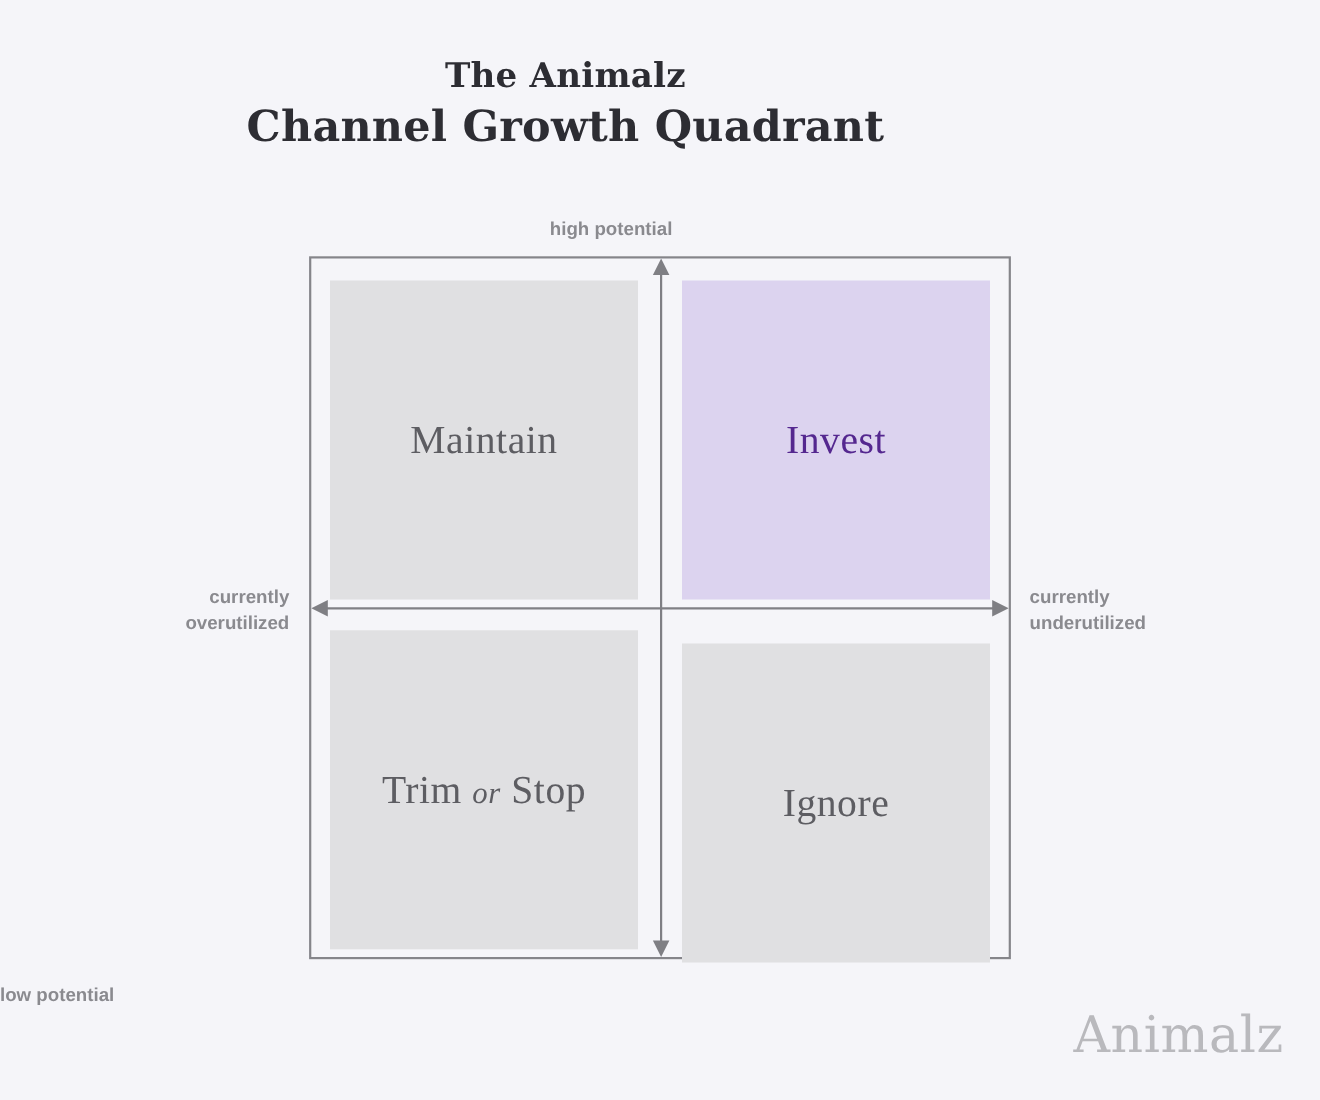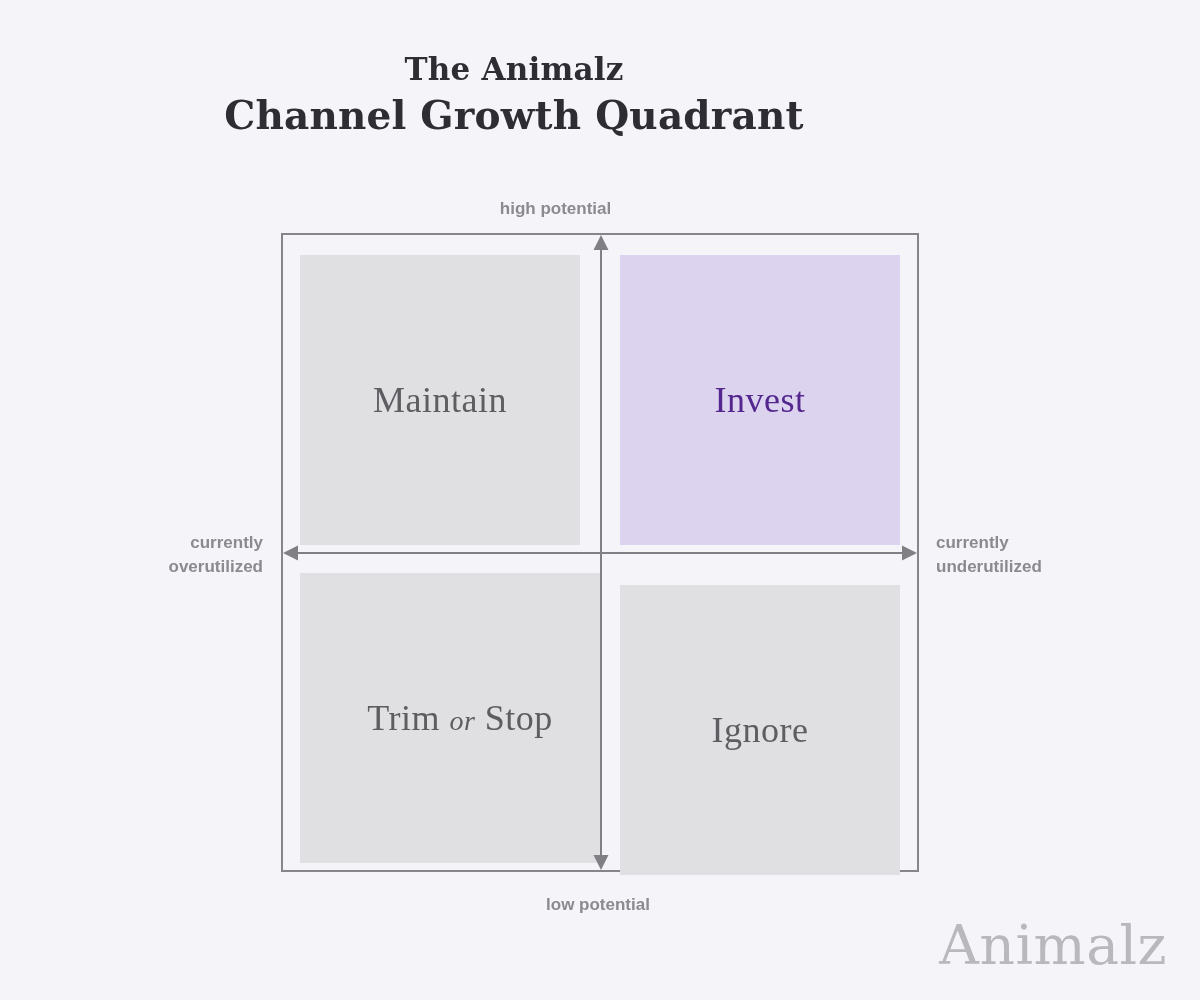--- a/index.html
+++ b/index.html
@@ -54,21 +54,21 @@
     align-items: center;
     justify-content: center;
     background: var(--box_gray, #e0e0e2);
     font-family: Liberation Serif, serif;
     font-size: 36px;
     color: var(--box_text, #5d5d62);
     letter-spacing: 0.5px;
   }
   .q-tl { left: 17px;  top: 20px;  }
   .q-tr { left: 337px; top: 20px;  background: var(--invest_bg, #dcd3ef); }
-  .q-bl { left: 17px;  top: 338px; padding-left: 20px; }
+  .q-bl { left: 17px;  top: 338px; }
   .q-br { left: 337px; top: 350px; }
   .q-tr .q-label { color: var(--invest_text, #54278f); }
   .conj {
     font-style: italic;
     font-size: 28px;
   }
 
   .axes-svg {
     position: absolute;
     left: 0;
@@ -89,43 +89,41 @@
   .axis-top {
     top: 197px;
     left: 0;
     width: 1111px;
     text-align: center;
   }
   .axis-bottom {
     top: 893px;
     left: 0;
     width: 1140px;
-    text-align: center;
-    padding-left: 28px;
   }
   .axis-left {
     top: 531px;
     right: 937px;
     text-align: right;
     white-space: nowrap;
   }
   .axis-right {
     top: 531px;
     left: 936px;
     text-align: left;
     white-space: nowrap;
   }
 
   
   .watermark {
     position: absolute;
     top: 913px;
     right: 33px;
     font-family: "DejaVu Serif", "Liberation Serif", serif;
-    font-size: 55px;
+    font-size: 46px;
     color: var(--watermark_text, #b9b9bd);
     letter-spacing: 0.5px;
     margin-left: 10px;
   }
 </style>
 </head>
 <body style="--bg: #f5f5f9; --title_text: #2d2d33; --frame_border: #85858a; --axis_line: #7f7f84; --axis_text: #8a8a8f; --box_gray: #e0e0e2; --box_text: #5d5d62; --invest_bg: #dcd3ef; --invest_text: #54278f; --watermark_text: #b9b9bd;">
 
 <div class="title-block">
   <div class="title-line1">The Animalz</div>

